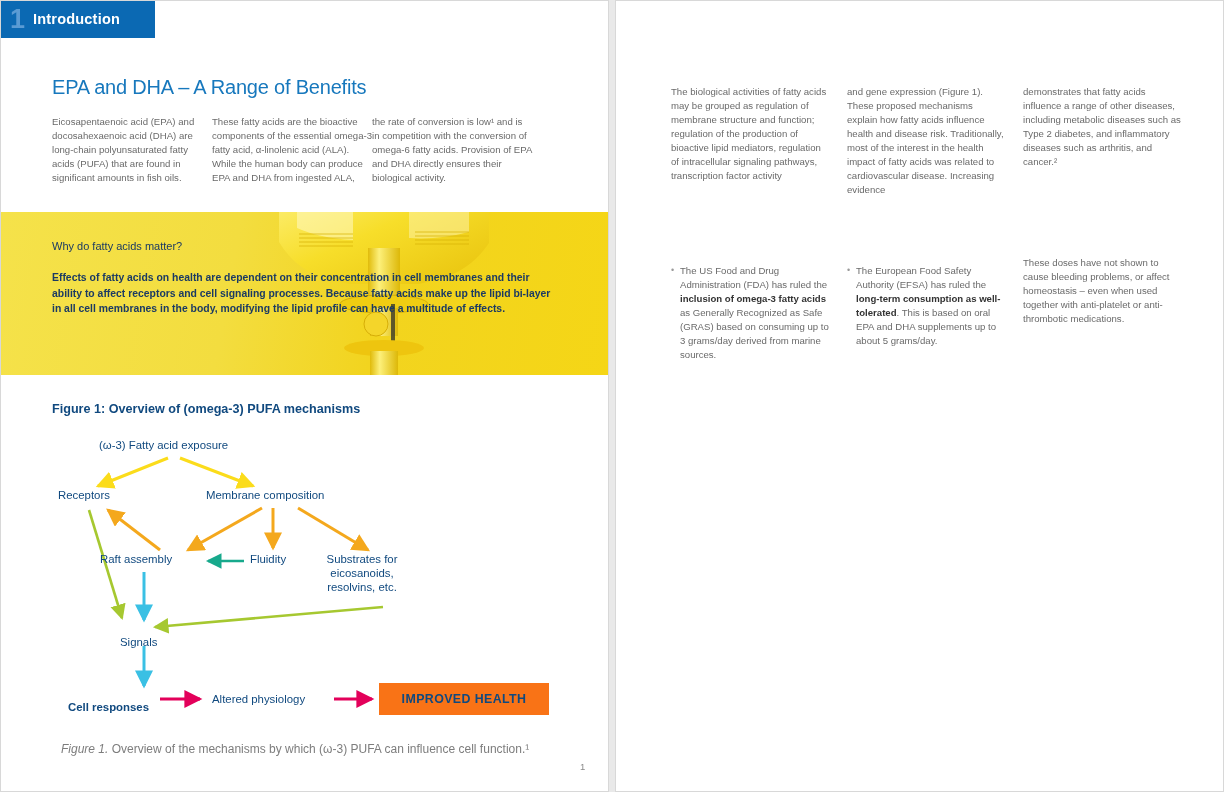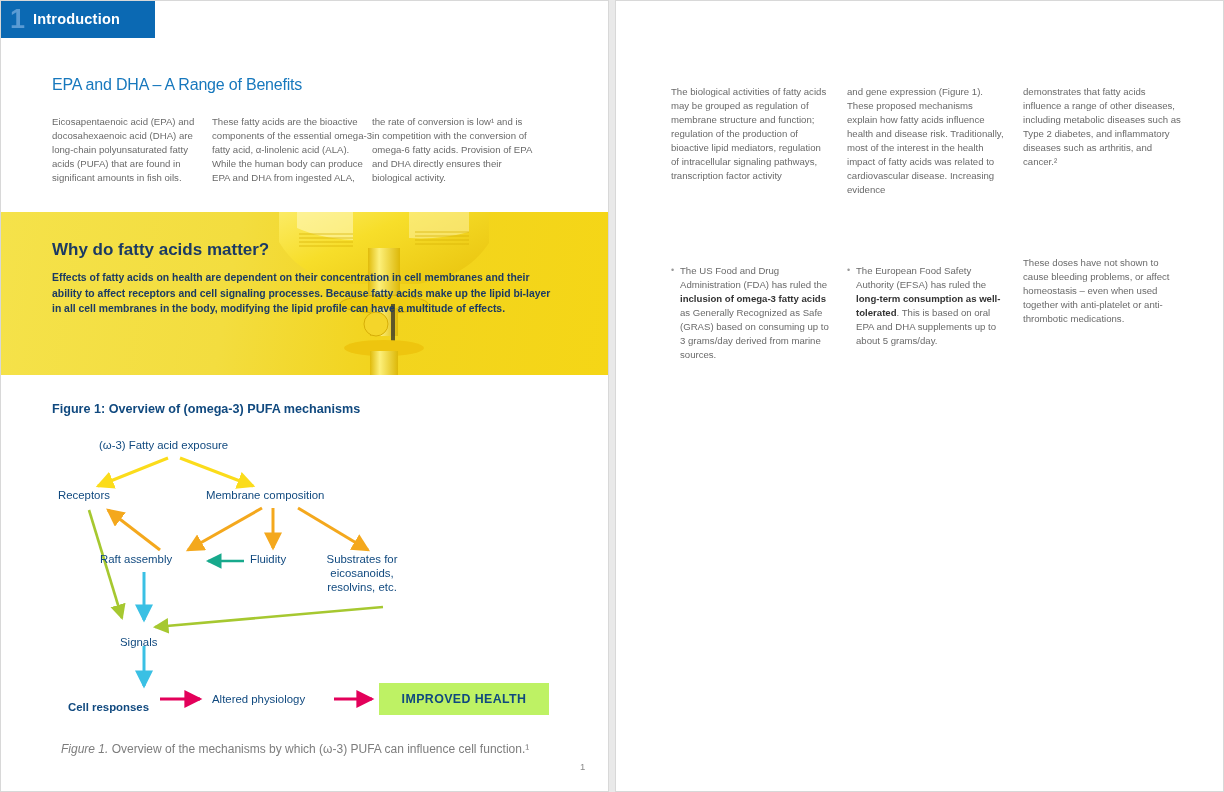--- a/index.html
+++ b/index.html
@@ -29,21 +29,21 @@
     padding-left: 10px;
   }
   .tab-num {
     font-size: 27px; font-weight: 700; color: #5a9bd4;
     line-height: 1; margin-right: 9px; letter-spacing: -1px;
   }
   .tab-label { font-size: 14.5px; font-weight: 600; color: #fff; letter-spacing: .2px; }
 
   
   .h1 {
-    font-size: 16px; font-weight: 400; color: #1778bd;
+    font-size: 20px; font-weight: 400; color: #1778bd;
     letter-spacing: -.2px;
   }
   .body-col {
     font-size: 9.6px; line-height: 14px; color: #6a6a6a;
   }
   .body-col b { color:#333; font-weight: 700; }
 
   
   .lp-head { position: absolute; left: 52px; top: 76px; }
   .lp-cols {
@@ -54,40 +54,40 @@
 
   
   .yellow-band {
     position: absolute; left: 0; top: 212px; width: 609px; height: 163px;
     background: linear-gradient(100deg,#f5e24a 0%, #f3dd3f 38%, #f2d41f 62%, #f5d616 100%);
     overflow: hidden;
   }
   .yellow-band .photo { position:absolute; right: 110px; top: -24px; width: 230px; height: 215px; }
   .yb-title {
     position: absolute; left: 52px; top: 28px;
-    font-size: 17px; color: #1b3a63; font-weight: 700;
+    font-size: 11px; color: #1b3a63; font-weight: 400;
   }
   .yb-body {
     position: absolute; left: 52px; top: 58px; width: 508px;
     font-size: 10.4px; line-height: 15.5px; color: #1b3a63; font-weight: 600;
   }
 
   
   .fig-title {
     position: absolute; left: 52px; top: 402px;
     font-size: 12.6px; font-weight: 700; color: #10497f;
   }
   .fig-canvas { position: absolute; left: 0; top: 420px; width: 694px; height: 300px; }
   .fig-label {
     position: absolute; color: #10497f; font-size: 11.4px; line-height: 14px;
     text-align: center; white-space: nowrap;
   }
   .fig-label.wrap { white-space: normal; }
   .improved-box {
-    position: absolute; background: #bef264;
+    position: absolute; background: #f97316;
     display:flex; align-items:center; justify-content:center;
     font-size: 12.4px; font-weight: 700; color:#10497f; letter-spacing:.4px;
   }
   .fig-caption {
     position: absolute; left: 51px; top: 742px;
     font-size: 12px; color: #7d7d7d; margin-left: 10px;
   }
   .fig-caption i { font-style: italic; }
   .pg-num-left {
     position: absolute; left: 580px; top: 761px;

